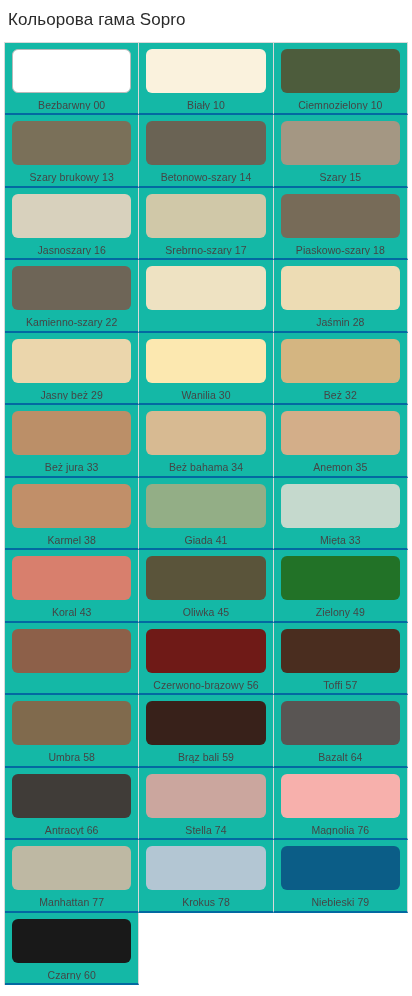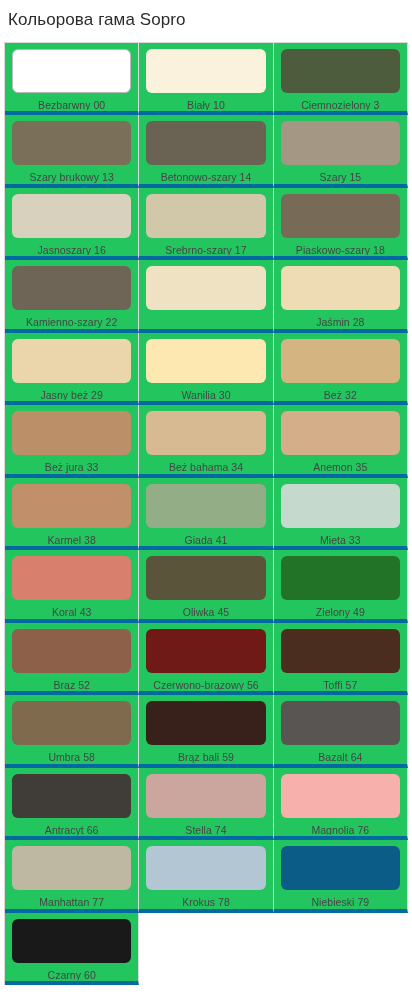--- a/index.html
+++ b/index.html
@@ -34,28 +34,28 @@
     display: grid;
     grid-template-columns: repeat(3, 1fr);
     width: 404px;
     margin: 0 4px;
     border-top: 1px solid #d9d9d9;
     border-left: 1px solid #d9d9d9;
     box-sizing: border-box;
   }
   .swatch-cell {
     border-right: 1px solid #d9d9d9;
-    border-bottom: 4px solid #0369a1;
+    border-bottom: 2px solid #0369a1;
     box-sizing: border-box;
     height: 72.5px;
     padding: 6px 7px 0 7px;
     display: flex;
     flex-direction: column;
     align-items: stretch;
-    background: #22c55e;
+    background: #14b8a6;
   }
   .swatch-cell.empty {
     border-right: none;
     border-bottom: none;
     background: #ffffff;
   }
   .swatch-chip {
     height: 44px;
     border-radius: 6px;
     box-sizing: border-box;
@@ -86,21 +86,21 @@
       <div class="swatch-cell">
         <div class="swatch-chip outlined" style="background-color: rgb(255, 255, 255);"></div>
         <div class="swatch-label">Bezbarwny 00</div>
       </div>
       <div class="swatch-cell">
         <div class="swatch-chip" style="background-color: rgb(250, 242, 221);"></div>
         <div class="swatch-label">Biały 10</div>
       </div>
       <div class="swatch-cell">
         <div class="swatch-chip" style="background-color: rgb(77, 92, 60);"></div>
-        <div class="swatch-label">Ciemnozielony 3</div>
+        <div class="swatch-label">Ciemnozielony 10</div>
       </div>
       <div class="swatch-cell">
         <div class="swatch-chip" style="background-color: rgb(122, 112, 89);"></div>
         <div class="swatch-label">Szary brukowy 13</div>
       </div>
       <div class="swatch-cell">
         <div class="swatch-chip" style="background-color: rgb(106, 99, 84);"></div>
         <div class="swatch-label">Betonowo-szary 14</div>
       </div>
       <div class="swatch-cell">
@@ -173,21 +173,20 @@
       <div class="swatch-cell">
         <div class="swatch-chip" style="background-color: rgb(90, 84, 58);"></div>
         <div class="swatch-label">Oliwka 45</div>
       </div>
       <div class="swatch-cell">
         <div class="swatch-chip" style="background-color: rgb(34, 114, 39);"></div>
         <div class="swatch-label">Zielony 49</div>
       </div>
       <div class="swatch-cell">
         <div class="swatch-chip" style="background-color: rgb(141, 96, 73);"></div>
-        <div class="swatch-label">Brąz 52</div>
       </div>
       <div class="swatch-cell">
         <div class="swatch-chip" style="background-color: rgb(111, 26, 23);"></div>
         <div class="swatch-label">Czerwono-brązowy 56</div>
       </div>
       <div class="swatch-cell">
         <div class="swatch-chip" style="background-color: rgb(74, 45, 31);"></div>
         <div class="swatch-label">Toffi 57</div>
       </div>
       <div class="swatch-cell">

